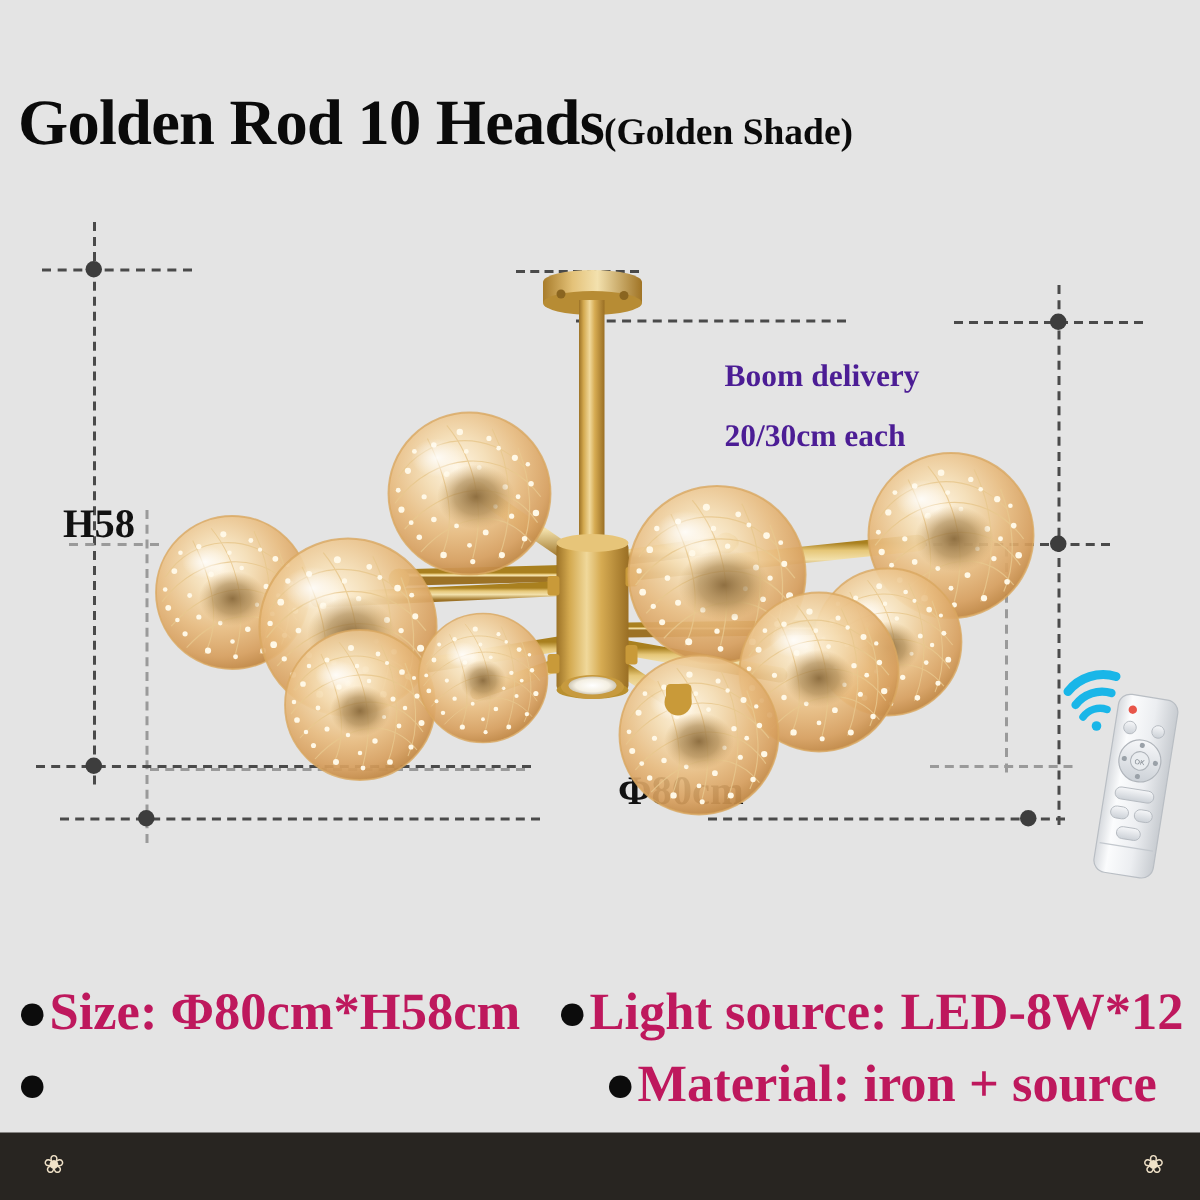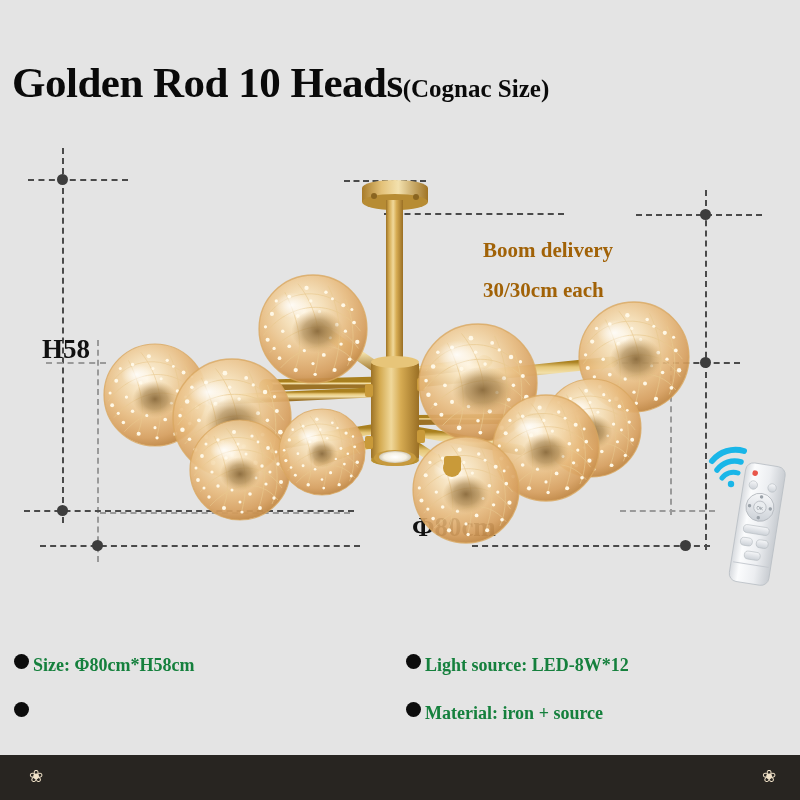--- a/index.html
+++ b/index.html
@@ -40,21 +40,21 @@
     font-weight: bold;
     color: #0a0a0a;
     font-family: "Liberation Serif", "DejaVu Serif", serif;
   }
 
   
   #promo-note {
     position: absolute;
     left: 483px;
     top: 230px;
-    color: #a16207;
+    color: #4c1d95;
     font-size: 21px;
     font-weight: bold;
     line-height: 40px;
     white-space: nowrap;
     font-family: "Liberation Serif", "DejaVu Serif", serif;
   }
 
   
   .dash-h {
     position: absolute;
@@ -111,23 +111,23 @@
     font-family: "Liberation Serif", "DejaVu Serif", serif;
   }
   .spec-row {
     display: flex;
     align-items: baseline;
     height: 48px;
   }
   .spec-item {
     display: flex;
     align-items: baseline;
-    font-size: 18px;
+    font-size: 35px;
     font-weight: bold;
-    color: #15803d;
+    color: #be185d;
     white-space: nowrap;
   }
   .spec-item.first { width: 392px; }
   .bullet {
     display: inline-block;
     width: 15px;
     height: 15px;
     border-radius: 50%;
     background: #0c0c0c;
     margin-right: 4px;
@@ -155,21 +155,21 @@
     line-height: 18px;
     text-align: center;
   }
 </style>
 </head>
 <body>
 
 <div id="page">
 
   <div id="title-block">
-    <span id="title-main">Golden Rod 10 Heads</span><span id="title-sub">(Cognac Size)</span>
+    <span id="title-main">Golden Rod 10 Heads</span><span id="title-sub">(Golden Shade)</span>
   </div>
 
   <div class="dash-h" style="left:28px; top:179px; width:100px;"></div>
 
   <div class="dash-v" style="left:62px; top:148px; height:375px;"></div>
 
   <div class="dash-v light" style="left:97px; top:340px; height:222px;"></div>
 
   <div class="dash-h light" style="left:46px; top:362px; width:60px;"></div>
 
@@ -197,21 +197,21 @@
   <div class="dim-dot" style="left:92px; top:540px;"></div>
   <div class="dim-dot" style="left:700px; top:209px;"></div>
   <div class="dim-dot" style="left:700px; top:357px;"></div>
   <div class="dim-dot" style="left:680px; top:540px;"></div>
 
   <div class="dim-label" style="left:2px; top:334px;">H58</div>
   <div class="dim-label" style="left:372px; top:512px;">Φ80cm</div>
 
   <div id="promo-note">
     <div>Boom delivery</div>
-    <div>30/30cm each</div>
+    <div>20/30cm each</div>
   </div>
 
   <svg id="chandelier" viewBox="0 0 800 660" xmlns="http://www.w3.org/2000/svg">
     <defs>
       <linearGradient id="brassV" x1="0" y1="0" x2="1" y2="0">
         <stop offset="0%" stop-color="#9c7226"></stop>
         <stop offset="18%" stop-color="#d3a94f"></stop>
         <stop offset="42%" stop-color="#f0d89a"></stop>
         <stop offset="62%" stop-color="#d6ab52"></stop>
         <stop offset="100%" stop-color="#9a6f24"></stop>

